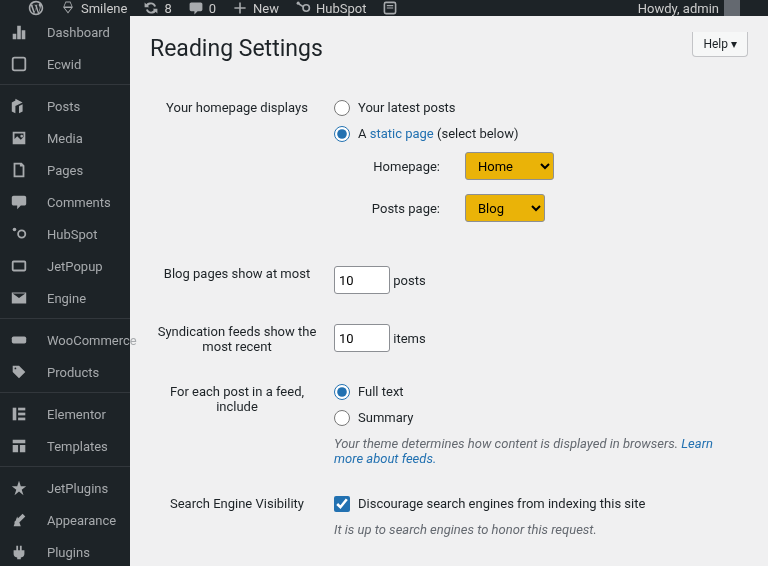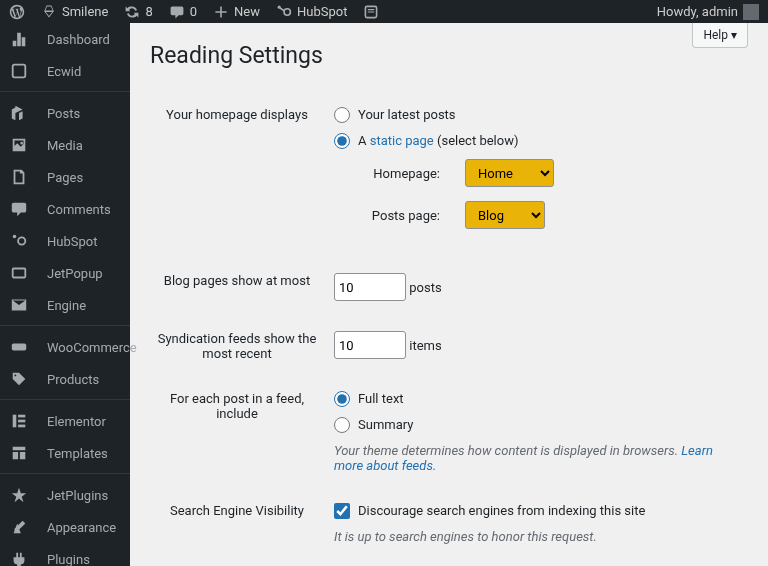--- a/index.html
+++ b/index.html
@@ -1,40 +1,40 @@
 <!DOCTYPE html>
 <html><head>
 <meta charset="utf-8">
 <style>
 *{box-sizing:border-box;margin:0;padding:0;font-family:-apple-system,BlinkMacSystemFont,"Segoe UI",Roboto,sans-serif}
 body{background:#f0f0f1;font-size:13px;color:#1d2327}
-#adminbar{height:23px;background:#1d2327;color:#ccc;display:flex;align-items:center;padding:0 1px;font-size:13px}
+#adminbar{height:16px;background:#1d2327;color:#ccc;display:flex;align-items:center;padding:0 20px;font-size:13px}
 #adminbar .ab-item{display:flex;align-items:center;gap:5px;padding:0 8px;cursor:pointer;height:32px}
 #adminbar .ab-item svg{width:16px;height:16px;fill:#a7aaad}
 #adminbar .spacer{flex:1}
 #adminbar .avatar{width:16px;height:16px;background:#646970}
 #wrap{display:flex;min-height:calc(100vh - 32px)}
 #menu{width:130px;background:#1d2327;color:#a7aaad;flex-shrink:0}
 .mi{display:flex;align-items:center;gap:19px;padding:7px 10px;cursor:pointer;font-size:13px}
 .mi svg{width:18px;height:18px;fill:#a7aaad;flex-shrink:0}
 .sep{height:5px;border-bottom:1px solid #32373c;margin-bottom:5px}
 #content{flex:1;padding:10px 20px 40px;position:relative}
 h1{font-size:23px;font-weight:400;color:#1d2327;margin:9px 0 22px}
-.help-btn{position:absolute;top:0;right:20px;background:#f6f7f7;border:1px solid #c3c4c7;border-top:none;padding:5px 10px;font-size:12px;cursor:pointer;border-radius:0 0 4px 4px}
+.help-btn{position:absolute;top:16px;right:20px;background:#f6f7f7;border:1px solid #c3c4c7;border-top:none;padding:5px 10px;font-size:12px;cursor:pointer;border-radius:0 0 4px 4px}
 table.form-table{width:100%}
 table.form-table th{text-align:center;font-weight:400;width:180px;padding:14px 10px 14px 0;vertical-align:top;font-size:13px}
 table.form-table td{padding:14px 10px 14px 0;vertical-align:top;font-size:13px}
 .radio-row,.check-row{display:flex;align-items:flex-start;gap:8px;margin-bottom:10px}
 input[type=radio]{width:16px;height:16px;accent-color:#2271b1}
 input[type=checkbox]{width:16px;height:16px;accent-color:#2271b1}
 a.link{color:#2271b1;}
 .sel-row{display:flex;align-items:center;gap:25px;margin-bottom:14px;margin-left:26px}
 .sel-row label{width:80px;text-align:right}
 select{border:1px solid #8c8f94;border-radius:3px;padding:0 24px 0 8px;height:28px;min-width:60px;font-size:13px;background:#eab308}
-input[type=number]{width:72px;height:28px;border:1px solid #8c8f94;border-radius:3px;padding:0 4px;font-size:13px}
+input[type=number]{width:56px;height:28px;border:1px solid #8c8f94;border-radius:3px;padding:0 4px;font-size:13px}
 .desc{color:#646970;font-style:italic;font-size:13px;}
 </style>
 </head>
 <body>
 
 <div id="adminbar">
   <div class="ab-item">
       <svg viewBox="0 0 20 20">
         <path d="M10 1C5 1 1 5 1 10s4 9 9 9 9-4 9-9-4-9-9-9zm-7 9c0-1 .2-2 .6-2.8L7 16.6C4.6 15.5 3 13 3 10zm7 7c-.7 0-1.4-.1-2-.3l2.1-6.1 2.2 5.9c0 .1 0 .1.1.2-.8.2-1.6.3-2.4.3zm1-10.3c.4 0 .8-.1.8-.1.4 0 .3-.6 0-.6 0 0-1.2.1-1.9.1-.7 0-1.9-.1-1.9-.1-.4 0-.4.6 0 .6 0 0 .4 0 .8.1l1.1 3.1-1.6 4.8L5.6 6.7c.4 0 .8-.1.8-.1.4 0 .3-.6 0-.6 0 0-1.2.1-1.9.1h-.3C5.4 4.2 7.6 3 10 3c1.8 0 3.5.7 4.7 1.8h-.1c-.7 0-1.2.6-1.2 1.3 0 .6.3 1.1.7 1.7.3.5.6 1.1.6 2 0 .6-.2 1.4-.6 2.4L13.3 15l-2.3-8.3zm2.6 9.4l2.1-6.2c.4-1 .5-1.8.5-2.5v-.4c.5 1 .8 2 .8 3.1 0 2.5-1.3 4.6-3.4 6z"></path>
       </svg>

